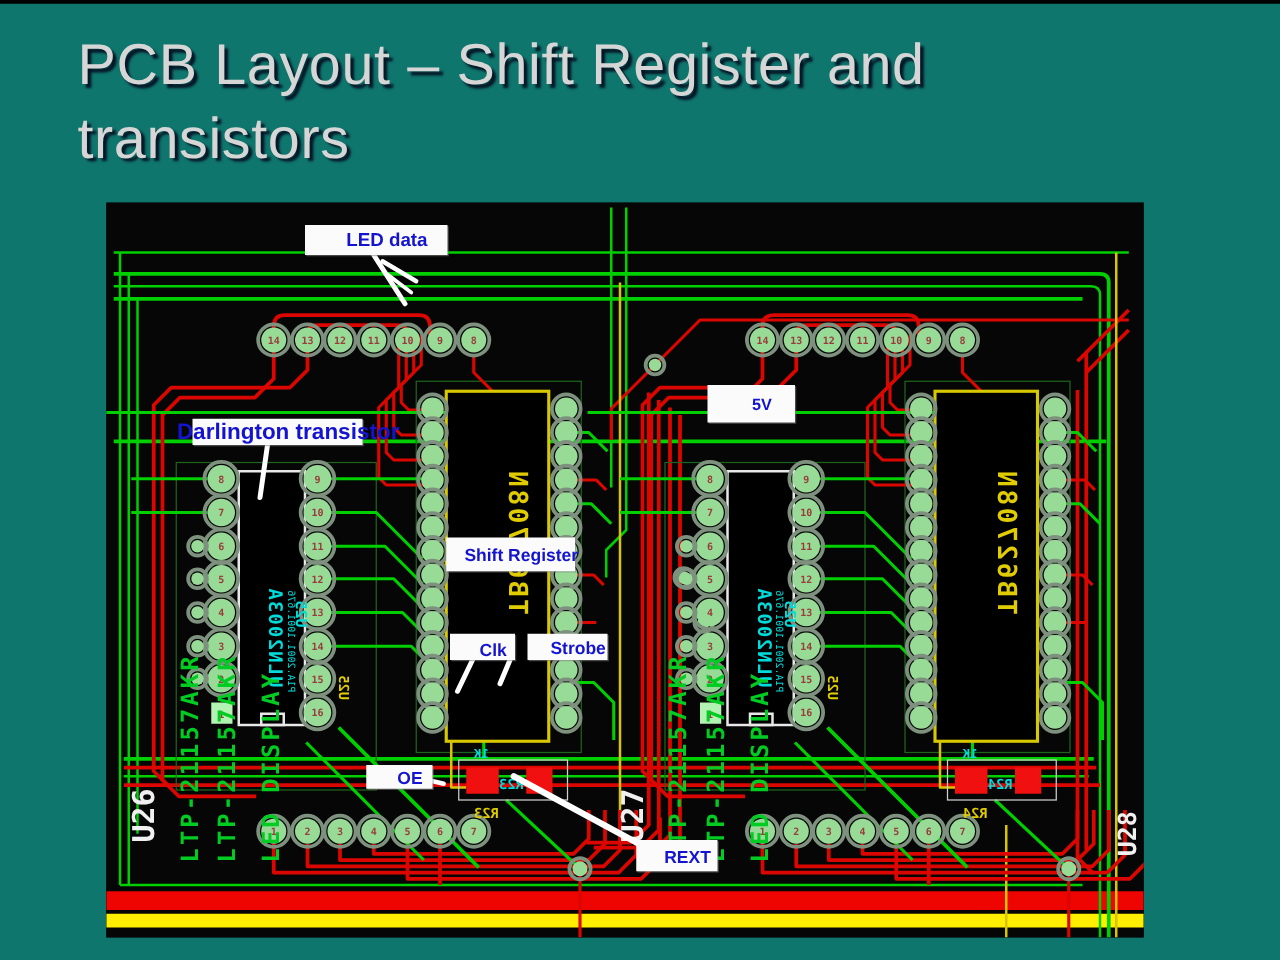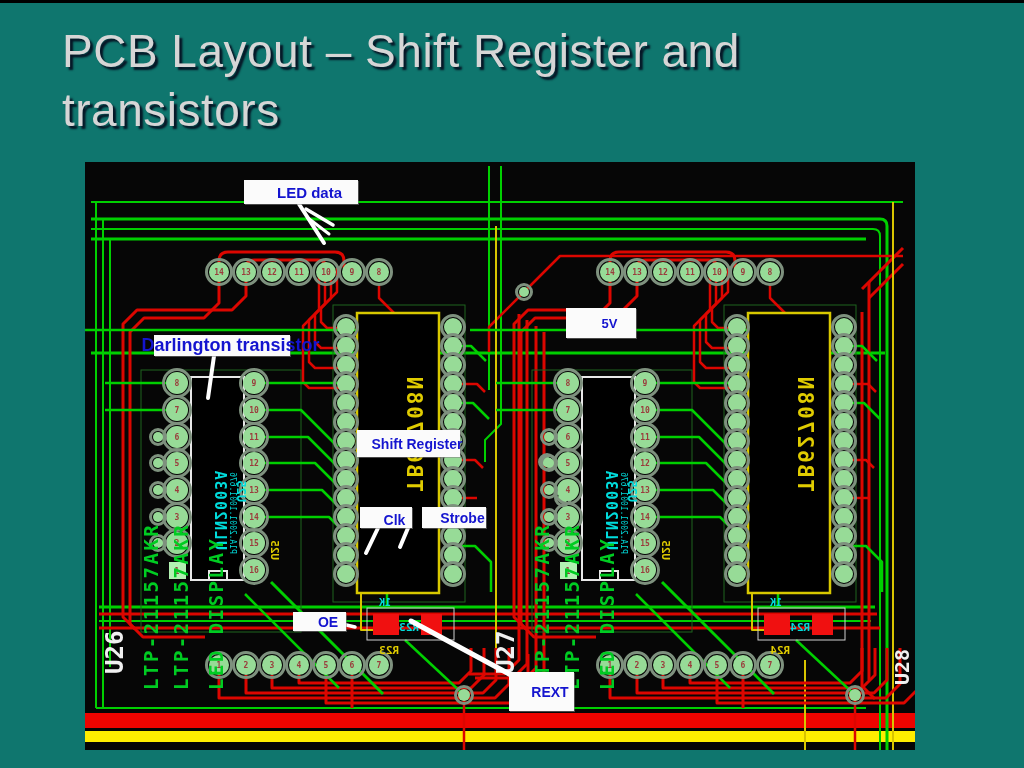--- a/index.html
+++ b/index.html
@@ -560,18 +560,18 @@
         </div>
         <div class="anno" style="left: 275px; top: 345px; width: 35px; height: 21px; font-size: 14px; align-items: flex-end;">
           <span>Clk</span>
         </div>
         <div class="anno" style="left: 311px; top: 345px; width: 47px; height: 21px; font-size: 14px; margin-left: 26px;">
           <span>Strobe</span>
         </div>
         <div class="anno" style="left: 208px; top: 450px; width: 36px; height: 19px; font-size: 14px;">
           <span>OE</span>
         </div>
-        <div class="anno" style="left: 424px; top: 510px; width: 48px; height: 39px; font-size: 14px;">
+        <div class="anno" style="left: 424px; top: 510px; width: 48px; height: 25px; font-size: 14px;">
           <span>REXT</span>
         </div>
       </div>
   </div>
 </div>
 
 </body></html>

